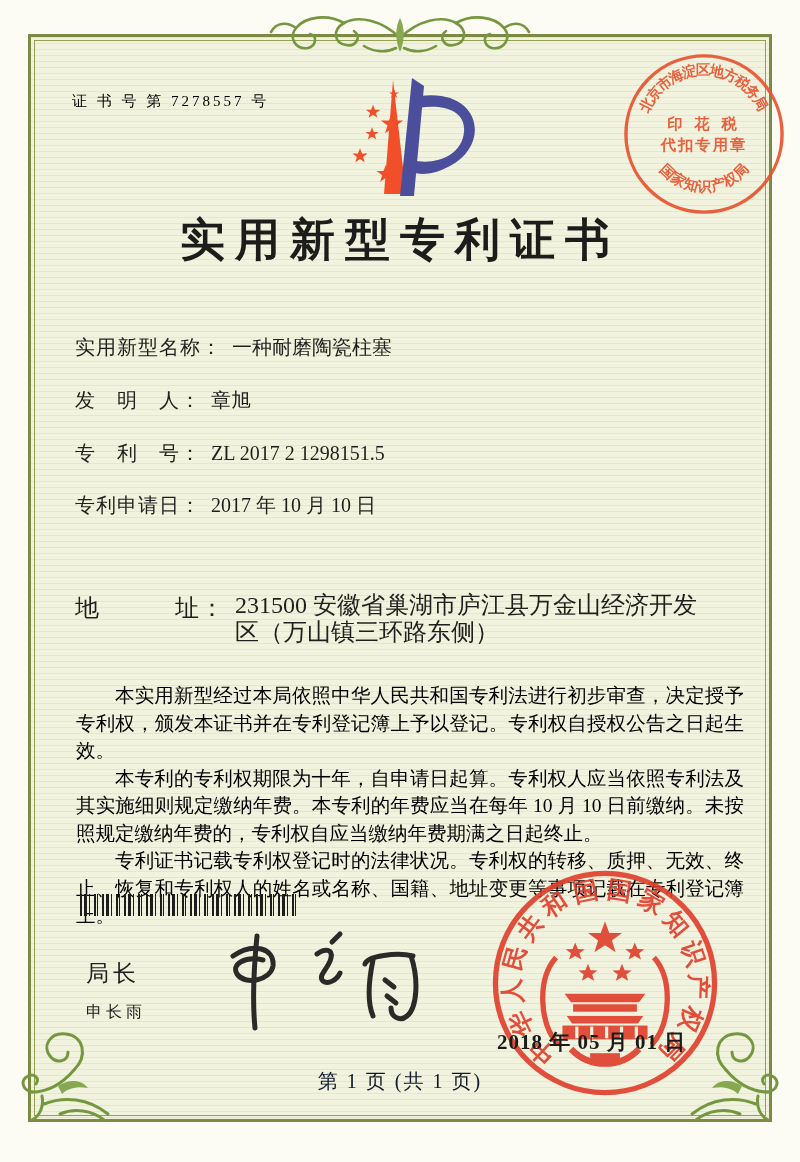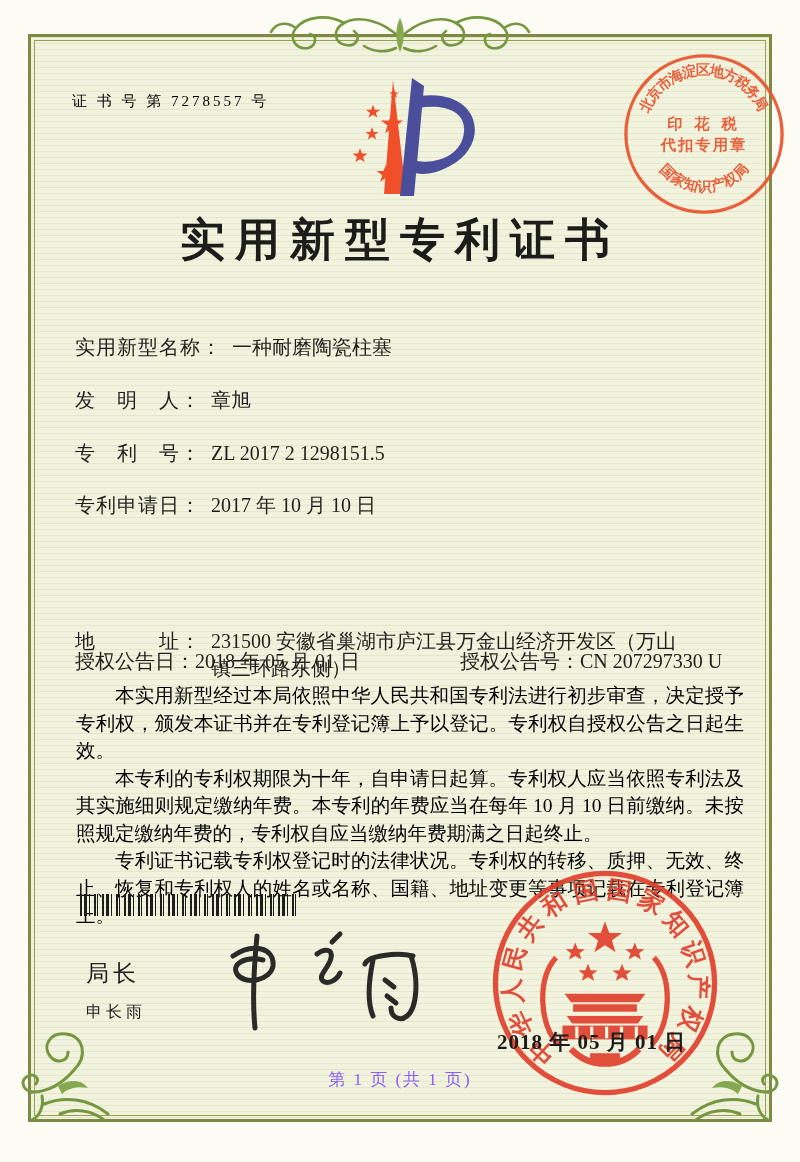--- a/index.html
+++ b/index.html
@@ -22,21 +22,21 @@
   }
   .abs{ position:absolute; }
   .cert-no{ left:72px; top:92px; font-size:15px; letter-spacing:3px; color:#000000; }
   .logo{ left:330px; top:74px; width:160px; height:132px; }
   .tax-stamp{ left:620px; top:50px; width:168px; height:168px; opacity:.92; }
   .title{ left:0; right:0; top:210px; text-align:center; font-size:45px; font-weight:bold;
           letter-spacing:10px; color:#1c1c1a; }
   .frow{ left:75px; font-size:20px; color:#1f1f1d; white-space:nowrap; }
   .frow .lab{ letter-spacing:1px; }
   .frow .val{ margin-left:10px; }
-  .addr-row{ left:75px; font-size:20px; color:#1f1f1d; display:flex;margin-top:36px; }
+  .addr-row{ left:75px; font-size:24px; color:#1f1f1d; display:flex; }
   .addr-row .lab{ flex:none; letter-spacing:1px; }
   .addr-row .val{ margin-left:10px; width:482px; line-height:27px; white-space:normal; }
   .grant-row{ left:75px; right:55px; font-size:20px; display:flex; }
   .grant-right{ position:absolute; left:385px; top:0; }
   .paras{ left:76px; top:682px; width:668px; font-size:19.5px; line-height:27.5px;
           text-align:justify; color:#000000; }
   .paras p{ text-indent:2em; }
   .barcode{ left:80px; top:894px; width:220px; height:22px;
     background:repeating-linear-gradient(90deg,
       #1d1d1b 0 2px, rgba(0,0,0,0) 2px 4px,
@@ -44,21 +44,21 @@
       #1d1d1b 9px 10px, rgba(0,0,0,0) 10px 14px,
       #1d1d1b 14px 16px, rgba(0,0,0,0) 16px 17px,
       #1d1d1b 17px 18px, rgba(0,0,0,0) 18px 22px);
   }
   .officer-title{ left:86px; top:958px; font-size:23px; letter-spacing:4px; }
   .officer-name{ left:86px; top:1002px; font-size:16px; letter-spacing:4px; }
   .signature{ left:195px; top:922px; width:250px; height:118px; }
   .main-seal{ left:488px; top:866px; width:234px; height:234px; opacity:.9; }
   .seal-date{ left:497px; top:1028px; font-size:21px; font-weight:bold; letter-spacing:1px;
               color:#1b1b19; z-index:5; }
-  .footer{ left:0; right:0; top:1068px; text-align:center; font-size:17px; color:#8b5cf6; letter-spacing:2px; }
+  .footer{ left:0; right:0; top:1068px; text-align:center; font-size:20px; color:#0f172a; letter-spacing:2px; }
   .top-ornament{ left:268px; top:8px; width:264px; height:54px; z-index:3; }
   .corner-fl{ width:102px; height:106px; top:1028px; z-index:3; }
   .corner-fl.bl{ left:16px; }
   .corner-fl.br{ left:682px; transform:scaleX(-1); }
   svg{ display:block; }
 </style>
 </head>
 <body>
 
 <div class="page">
@@ -146,28 +146,20 @@
   </div>
   <div class="abs frow" style="top:440px">
     <span class="lab">专　利　号：</span><span class="val">ZL 2017 2 1298151.5</span>
   </div>
   <div class="abs frow" style="top:492px">
     <span class="lab">专利申请日：</span><span class="val">2017 年 10 月 10 日</span>
   </div>
   <div class="abs addr-row" style="top:592px">
     <span class="lab">地　　　址：</span>
       <span class="val">231500 安徽省巢湖市庐江县万金山经济开发区（万山镇三环路东侧）</span>
-  </div>
-  <div class="abs grant-row" style="top:648px">
-    <span>
-      <span class="lab">授权公告日：</span><span class="val">2018 年 05 月 01 日</span>
-    </span>
-    <span class="grant-right">
-      <span class="lab">授权公告号：</span><span class="val">CN 207297330 U</span>
-    </span>
   </div>
 
   <div class="abs paras">
     <p>本实用新型经过本局依照中华人民共和国专利法进行初步审查，决定授予专利权，颁发本证书并在专利登记簿上予以登记。专利权自授权公告之日起生效。</p>
     <p>本专利的专利权期限为十年，自申请日起算。专利权人应当依照专利法及其实施细则规定缴纳年费。本专利的年费应当在每年 10 月 10 日前缴纳。未按照规定缴纳年费的，专利权自应当缴纳年费期满之日起终止。</p>
     <p>专利证书记载专利权登记时的法律状况。专利权的转移、质押、无效、终止、恢复和专利权人的姓名或名称、国籍、地址变更等事项记载在专利登记簿上。</p>
   </div>
 
   <div class="abs barcode"></div>
 

